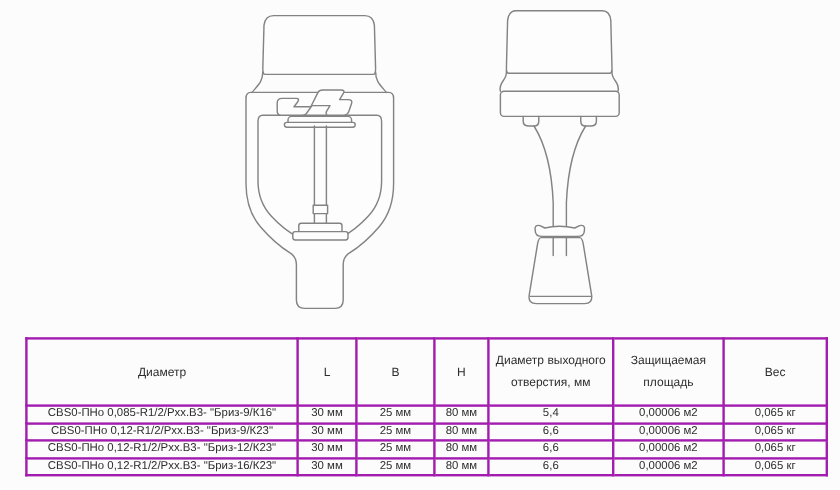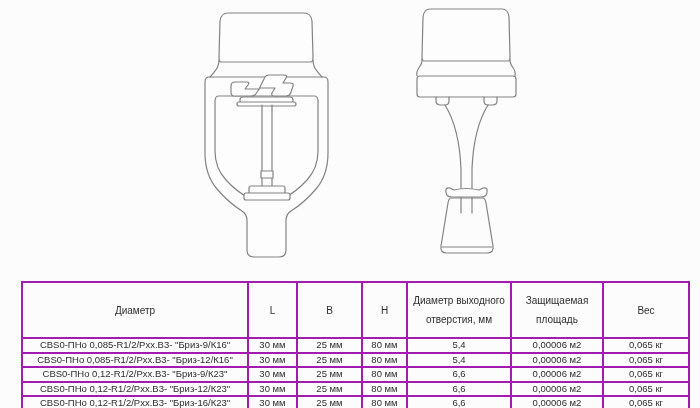--- a/index.html
+++ b/index.html
@@ -104,29 +104,20 @@
       <tr>
         <td>СВS0-ПНо 0,085-R1/2/Рхх.В3- "Бриз-9/К16"</td>
         <td>30 мм</td>
         <td>25 мм</td>
         <td>80 мм</td>
         <td>5,4</td>
         <td>0,00006 м2</td>
         <td>0,065 кг</td>
       </tr>
       <tr>
-        <td>СВS0-ПНо 0,085-R1/2/Рхх.В3- "Бриз-12/К16"</td>
-        <td>30 мм</td>
-        <td>25 мм</td>
-        <td>80 мм</td>
-        <td>5,4</td>
-        <td>0,00006 м2</td>
-        <td>0,065 кг</td>
-      </tr>
-      <tr>
         <td>СВS0-ПНо 0,12-R1/2/Рхх.В3- "Бриз-9/К23"</td>
         <td>30 мм</td>
         <td>25 мм</td>
         <td>80 мм</td>
         <td>6,6</td>
         <td>0,00006 м2</td>
         <td>0,065 кг</td>
       </tr>
       <tr>
         <td>СВS0-ПНо 0,12-R1/2/Рхх.В3- "Бриз-12/К23"</td>

